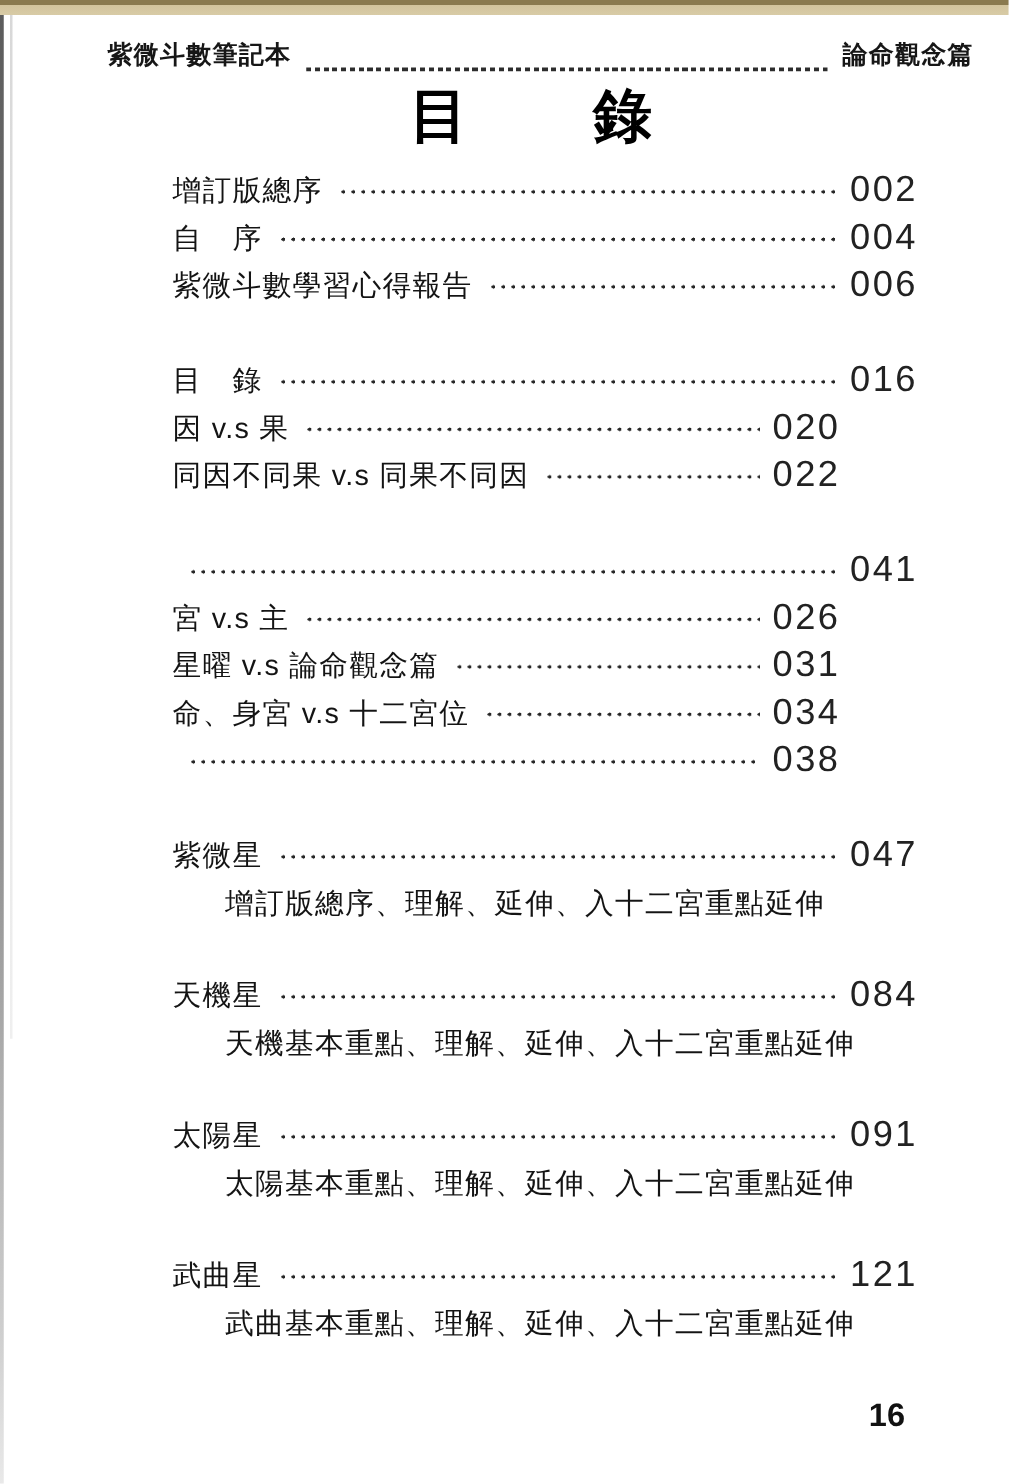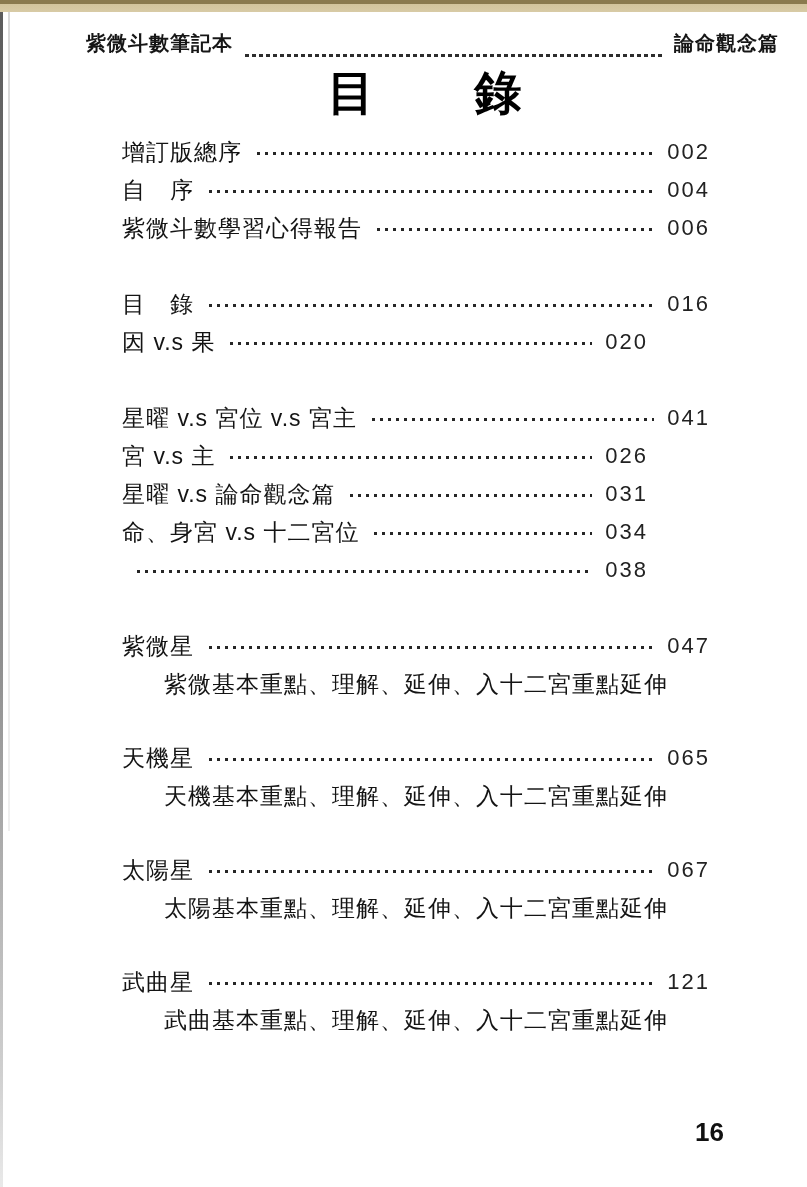--- a/index.html
+++ b/index.html
@@ -40,42 +40,42 @@
 
   
   .doc-title {
     position: absolute; top: 62px; left: 0; width: 100%;
     text-align: center; transform: translateX(22px);
     font-size: 47px; font-weight: 900; color: #000;
     letter-spacing: 2px;
   }
 
   
-  .toc { position: absolute; top: 133px; left: 122px; width: 588px; }
+  .toc { position: absolute; top: 133px; left: 138px; width: 588px; }
   .toc-group { margin-bottom: 38px; }
   .toc-group.star-group { margin-bottom: 36px; }
   .toc-group:last-child { margin-bottom: 0; }
 
   .toc-row { display: flex; align-items: center; height: 38px; }
   .toc-row.short { padding-right: 62px; }
 
   .toc-title {
     white-space: nowrap;
     font-size: 23px; font-weight: 500; color: #141414;
     letter-spacing: 1px;
   }
   .leader {
     flex: 1; height: 5px; margin: 2px 10px 0 14px;
     background-image: radial-gradient(circle 1.5px at 2.5px 2.5px, #262626 95%, transparent);
     background-size: 8px 5px;
     background-repeat: repeat-x;
   }
   .toc-page {
     width: 46px; text-align: right;
-    font-size: 22px; font-weight: 400; color: #222;
+    font-size: 29px; font-weight: 400; color: #222;
     letter-spacing: 2px; white-space: nowrap;
   }
 
   .toc-sub {
     height: 38px; line-height: 38px; padding-left: 42px;
     font-size: 23px; font-weight: 500; color: #141414;
     letter-spacing: 1px; white-space: nowrap;
   }
 
   
@@ -124,25 +124,29 @@
     <div class="toc-row long">
       <span class="toc-title">目　錄</span>
       <span class="leader"></span>
       <span class="toc-page">016</span>
     </div>
     <div class="toc-row short">
       <span class="toc-title">因 v.s 果</span>
       <span class="leader"></span>
       <span class="toc-page">020</span>
     </div>
+    <div class="toc-row short">
+      <span class="toc-title">同因不同果 v.s 同果不同因</span>
+      <span class="leader"></span>
+      <span class="toc-page">022</span>
+    </div>
   </div>
 
   <div class="toc-group">
     <div class="toc-row long">
-      <span class="toc-title">星曜 v.s 宮位 v.s 宮主</span>
       <span class="leader"></span>
       <span class="toc-page">041</span>
     </div>
     <div class="toc-row short">
       <span class="toc-title">宮 v.s 主</span>
       <span class="leader"></span>
       <span class="toc-page">026</span>
     </div>
     <div class="toc-row short">
       <span class="toc-title">星曜 v.s 論命觀念篇</span>
@@ -159,37 +163,37 @@
       <span class="toc-page">038</span>
     </div>
   </div>
 
   <div class="toc-group star-group">
     <div class="toc-row long">
       <span class="toc-title">紫微星</span>
       <span class="leader"></span>
       <span class="toc-page">047</span>
     </div>
-    <div class="toc-sub">紫微基本重點、理解、延伸、入十二宮重點延伸</div>
+    <div class="toc-sub">增訂版總序、理解、延伸、入十二宮重點延伸</div>
   </div>
 
   <div class="toc-group star-group">
     <div class="toc-row long">
       <span class="toc-title">天機星</span>
       <span class="leader"></span>
-      <span class="toc-page">065</span>
+      <span class="toc-page">084</span>
     </div>
     <div class="toc-sub">天機基本重點、理解、延伸、入十二宮重點延伸</div>
   </div>
 
   <div class="toc-group star-group">
     <div class="toc-row long">
       <span class="toc-title">太陽星</span>
       <span class="leader"></span>
-      <span class="toc-page">067</span>
+      <span class="toc-page">091</span>
     </div>
     <div class="toc-sub">太陽基本重點、理解、延伸、入十二宮重點延伸</div>
   </div>
 
   <div class="toc-group star-group">
     <div class="toc-row long">
       <span class="toc-title">武曲星</span>
       <span class="leader"></span>
       <span class="toc-page">121</span>
     </div>

